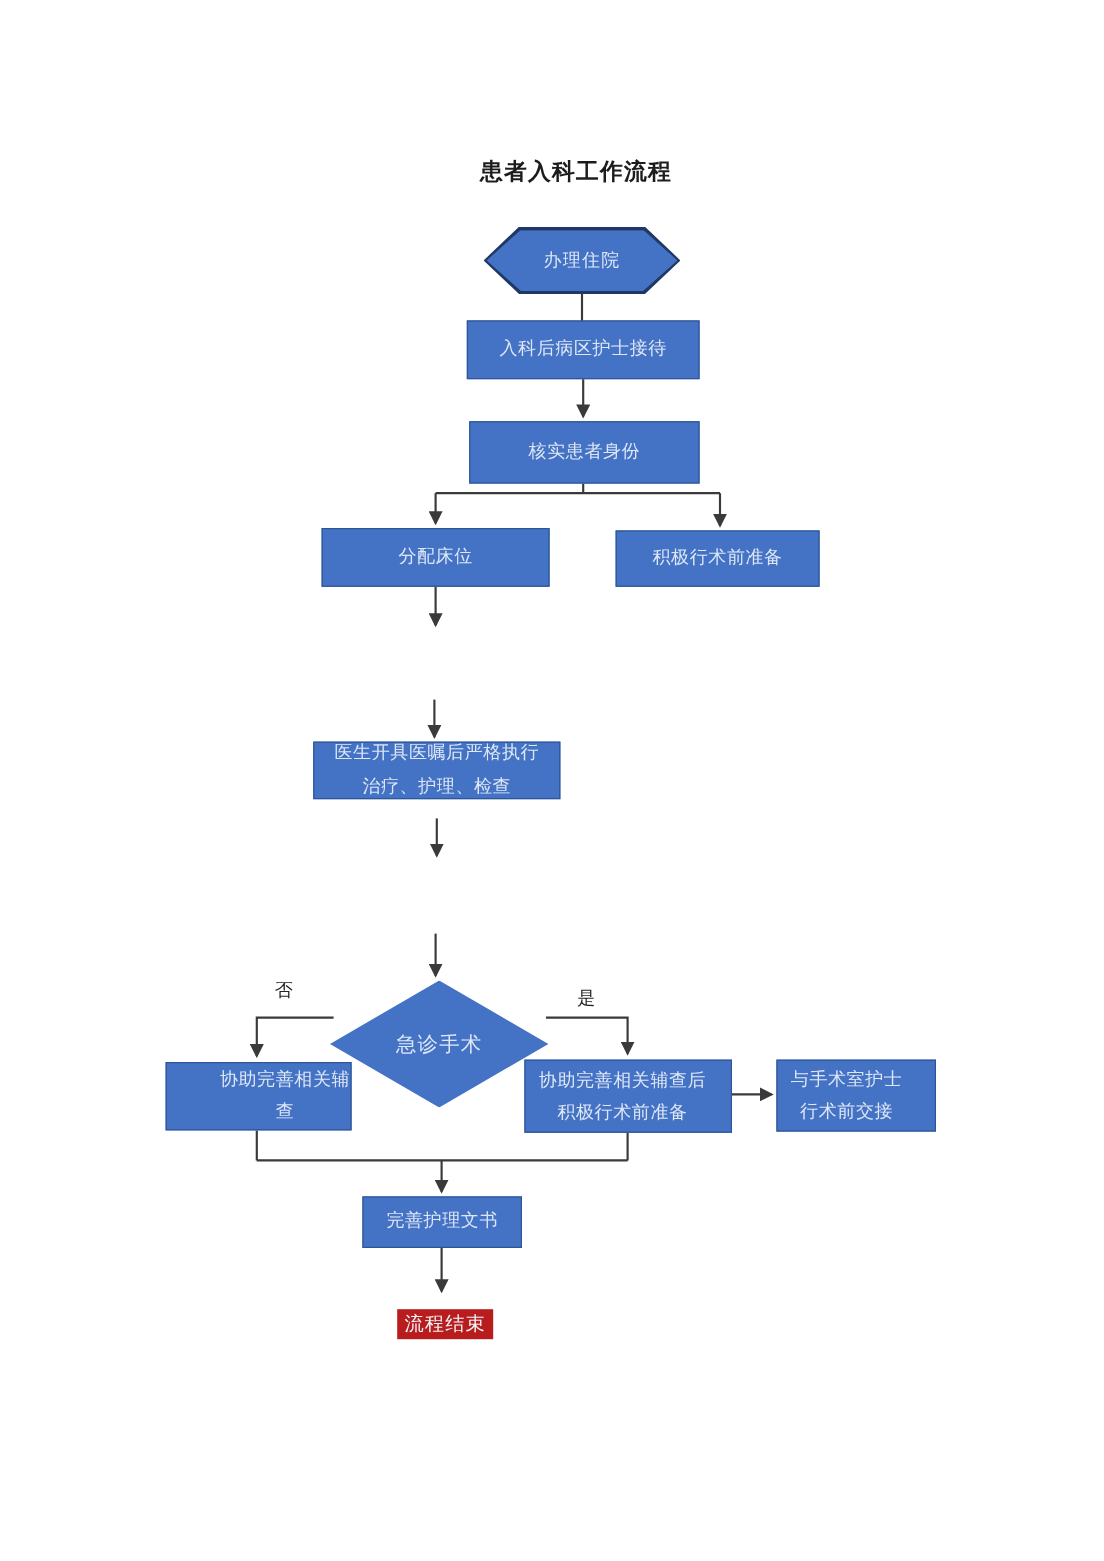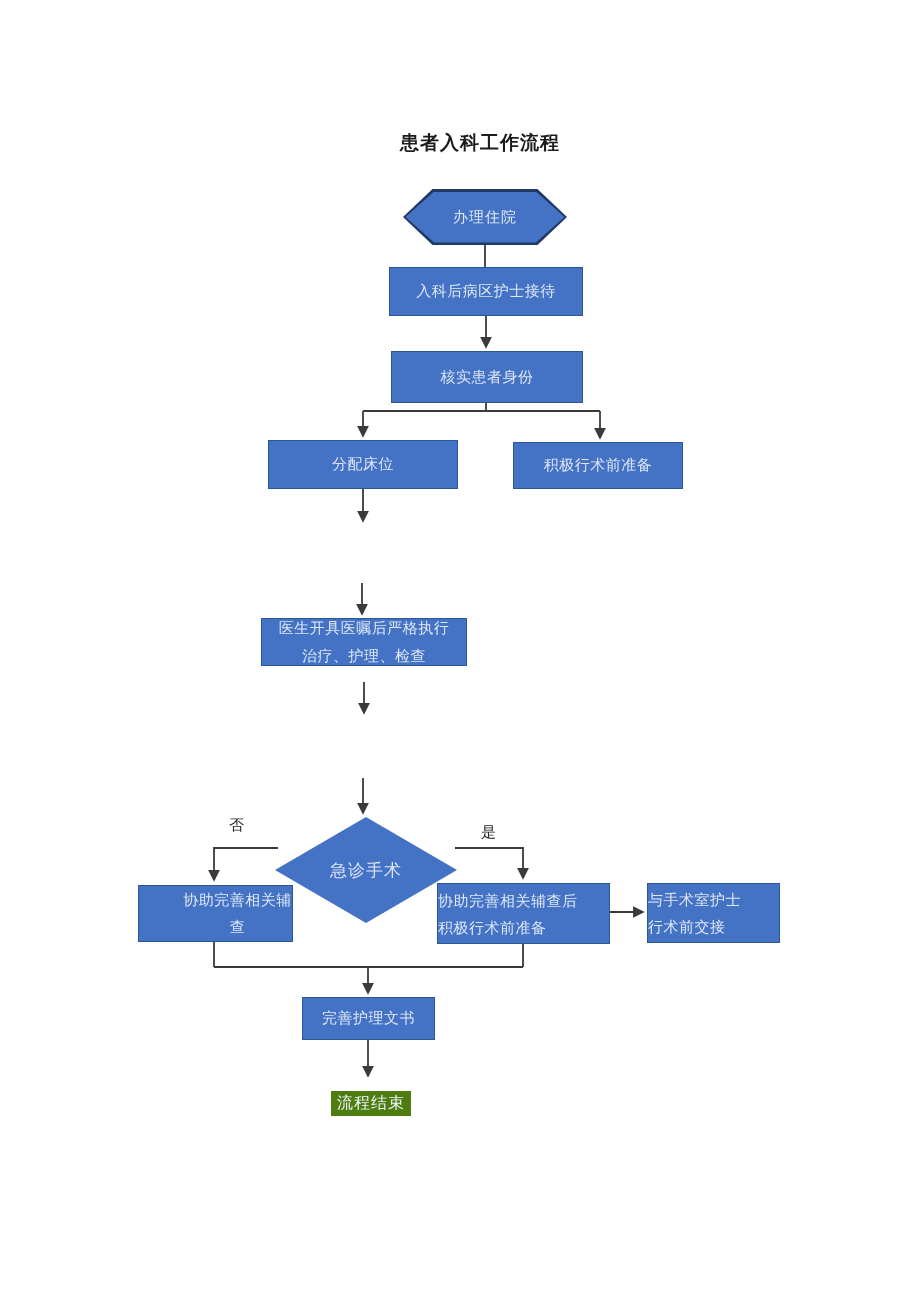--- a/index.html
+++ b/index.html
@@ -5,35 +5,35 @@
   html,body{margin:0;padding:0;background:#ffffff;}
   body{font-family:"Liberation Sans","DejaVu Sans",sans-serif;}
   .page{position:relative;width:920px;height:1301px;background:#ffffff;overflow:hidden;}
   .title{position:absolute;left:0;top:130px;width:960px;text-align:center;
          font-size:19px;font-weight:600;color:#1c1c1c;letter-spacing:1px;}
   svg.connectors{position:absolute;left:0;top:0;width:920px;height:1301px;}
   .node{position:absolute;box-sizing:border-box;background:#4472c4;border:1.5px solid #2e5596;
         color:#dde7f6;font-size:15px;line-height:1.75;display:flex;align-items:center;justify-content:center;
         text-align:center;white-space:pre-line;letter-spacing:0.5px;}
   .node.small-font{font-size:14.5px;}
-  .node.left-align{justify-content:flex-start;text-align:left;}
+  .node.left-align{justify-content:flex-start;text-align:center;padding-left:11px;}
   .hexagon{position:absolute;}
   .hexagon .hex-border{position:absolute;inset:0;background:#1f3864;
         clip-path:polygon(18% 0,82% 0,100% 50%,82% 100%,18% 100%,0 50%);}
   .hexagon .hex-fill{position:absolute;inset:2.5px;background:#4472c4;
         clip-path:polygon(18% 0,82% 0,100% 50%,82% 100%,18% 100%,0 50%);}
   .hexagon .hex-label{position:absolute;inset:0;display:flex;align-items:center;justify-content:center;
         color:#dde7f6;font-size:15px;letter-spacing:1px;font-family:Liberation Serif, serif;}
   .diamond{position:absolute;}
   .diamond .dia-fill{position:absolute;inset:0;background:#4472c4;
         clip-path:polygon(50% 0,100% 50%,50% 100%,0 50%);}
   .diamond .dia-label{position:absolute;inset:0;display:flex;align-items:center;justify-content:center;
         color:#dde7f6;font-size:17px;letter-spacing:1px;}
   .branch-label{position:absolute;font-size:15px;color:#222222;letter-spacing:1px;}
-  .end-highlight{position:absolute;background:#4d7c0f;color:#eef3fc;font-size:16px;
+  .end-highlight{position:absolute;background:#b91c1c;color:#eef3fc;font-size:16px;
         padding:2px 6px;letter-spacing:1px;}
 </style>
 </head>
 <body>
 
 <div class="page">
 
   <div class="title">患者入科工作流程</div>
 
   <svg class="connectors" viewBox="0 0 920 1301" xmlns="http://www.w3.org/2000/svg">

